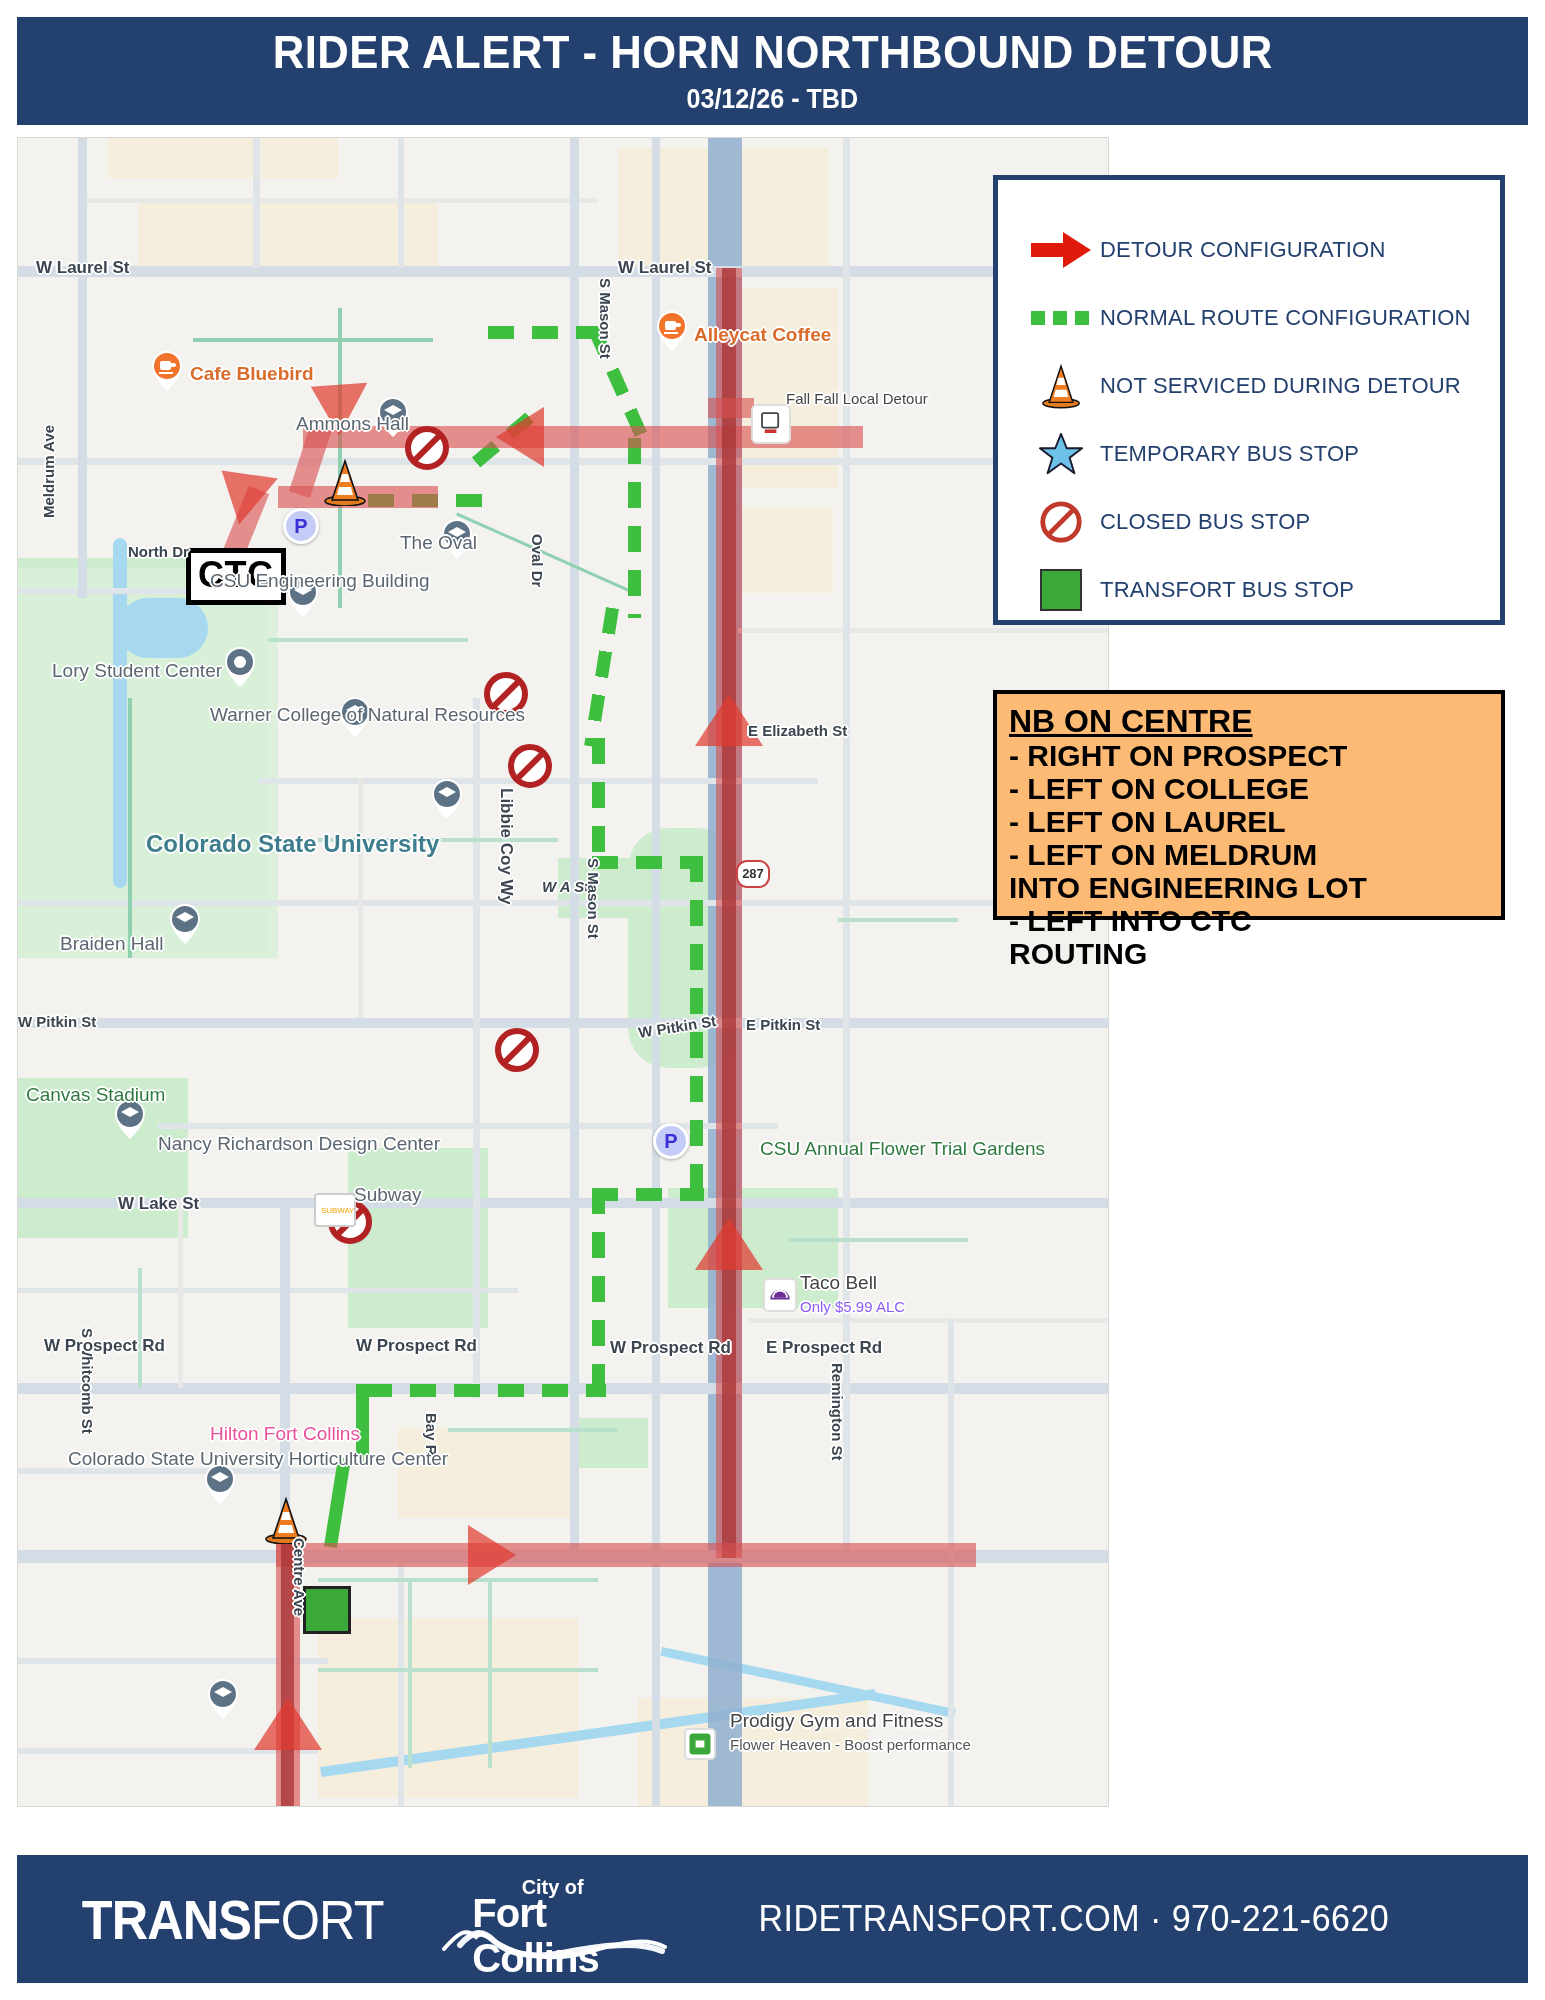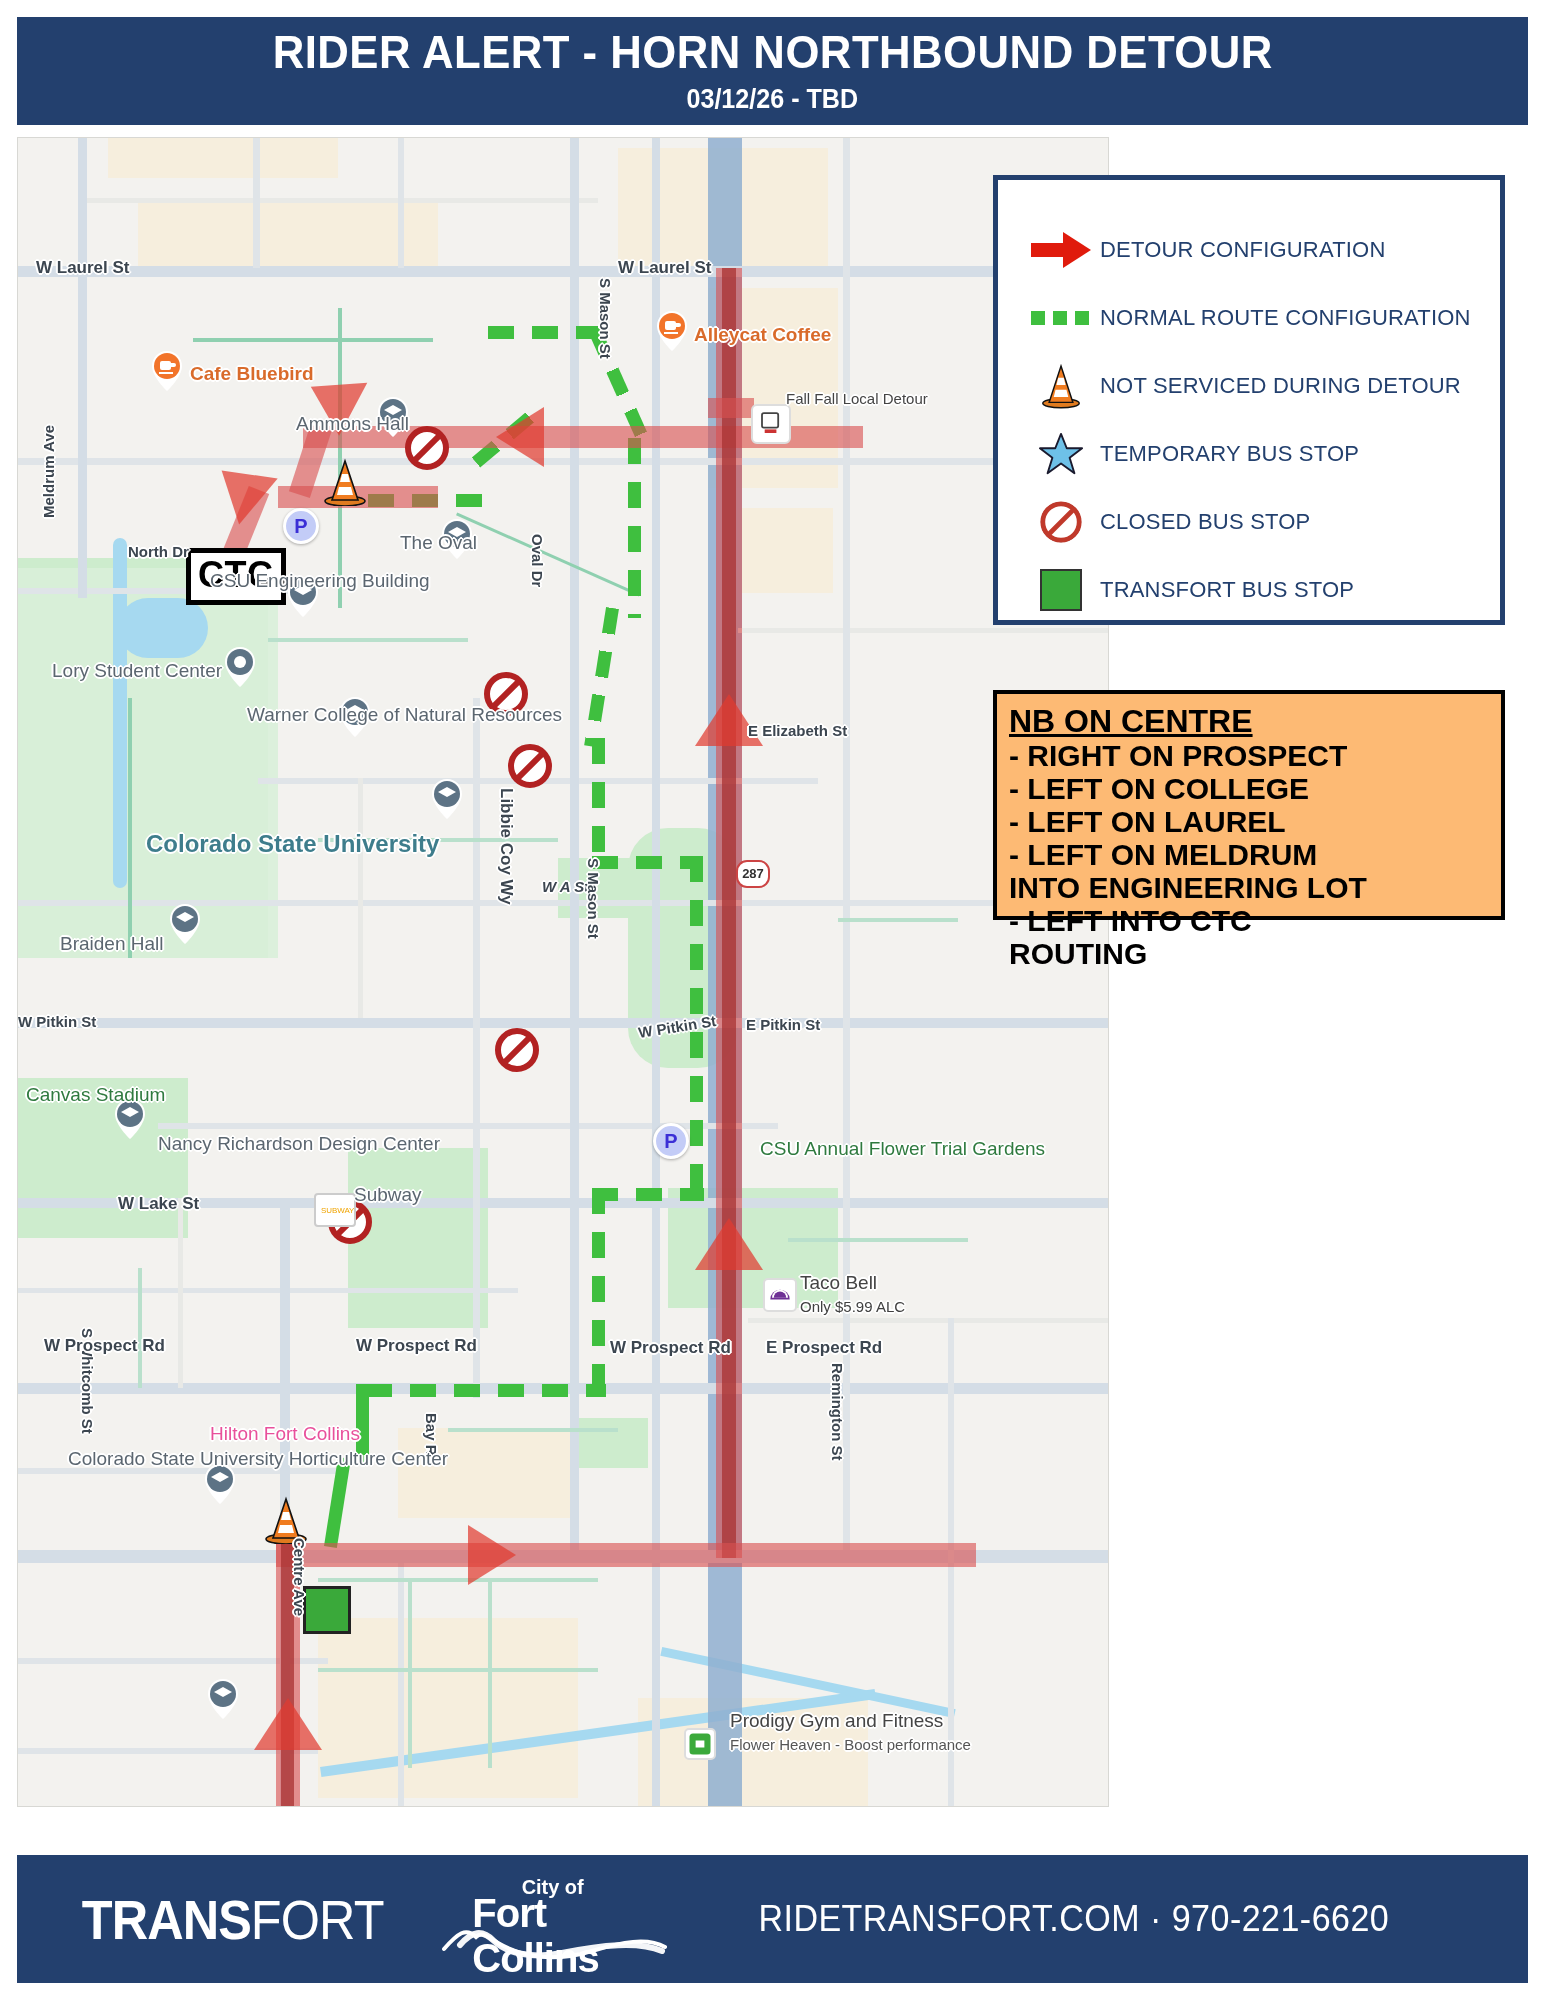--- a/index.html
+++ b/index.html
@@ -421,29 +421,29 @@
   <div class="lbl dark rot90 sm" style="left:828px;top:1225px;">Remington St</div>
   <div class="lbl dark rot90 sm" style="left:422px;top:1275px;">Bay Rd</div>
   <div class="lbl dark rot90 sm" style="left:290px;top:1400px;">Centre Ave</div>
 
   <div class="lbl cafe" style="left:172px;top:225px;">Cafe Bluebird</div>
   <div class="lbl cafe" style="left:676px;top:186px;">Alleycat Coffee</div>
   <div class="lbl poi" style="left:278px;top:275px;">Ammons Hall</div>
   <div class="lbl poi" style="left:382px;top:394px;">The Oval</div>
   <div class="lbl poi ctr" style="left:192px;top:432px;width:150px;line-height:1.15;">CSU Engineering Building</div>
   <div class="lbl poi" style="left:34px;top:522px;">Lory Student Center</div>
-  <div class="lbl poi ctr" style="left:192px;top:566px;width:170px;line-height:1.15;margin-left:37px;">Warner College of Natural Resources</div>
+  <div class="lbl poi ctr" style="left:192px;top:566px;width:170px;line-height:1.15;">Warner College of Natural Resources</div>
   <div class="lbl poibig ctr" style="left:128px;top:692px;width:180px;line-height:1.2;">Colorado State University</div>
   <div class="lbl poi" style="left:42px;top:795px;">Braiden Hall</div>
   <div class="lbl green" style="left:8px;top:946px;">Canvas Stadium</div>
   <div class="lbl poi ctr" style="left:140px;top:995px;width:170px;line-height:1.15;">Nancy Richardson Design Center</div>
   <div class="lbl poi" style="left:336px;top:1046px;">Subway</div>
   <div class="lbl green ctr" style="left:742px;top:1000px;width:140px;line-height:1.15;">CSU Annual Flower Trial Gardens</div>
   <div class="lbl poi" style="left:782px;top:1134px;font-weight:400;color:#444;">Taco Bell</div>
-  <div class="lbl sm" style="left:782px;top:1160px;font-weight:400;color:#404040;">Only $5.99 ALC</div>
+  <div class="lbl sm" style="left:782px;top:1160px;font-weight:400;color:#8b5cf6;">Only $5.99 ALC</div>
   <div class="lbl pink" style="left:192px;top:1285px;">Hilton Fort Collins</div>
   <div class="lbl poi ctr" style="left:50px;top:1310px;width:180px;line-height:1.15;">Colorado State University Horticulture Center</div>
   <div class="lbl poi" style="left:712px;top:1572px;color:#444;">Prodigy Gym and Fitness</div>
   <div class="lbl sm" style="left:712px;top:1598px;font-weight:400;color:#555;">Flower Heaven - Boost performance</div>
   <div class="lbl sm ctr" style="left:768px;top:252px;width:60px;line-height:1.18;color:#444;font-weight:400;">Fall Fall Local Detour</div>
 </div>
 
 <div class="legend">
   <div class="legrow">
     <div class="legicon">

